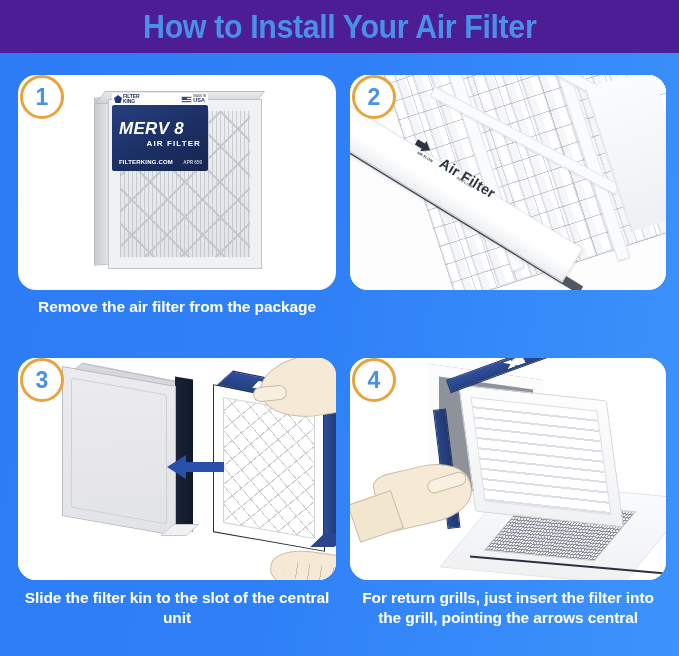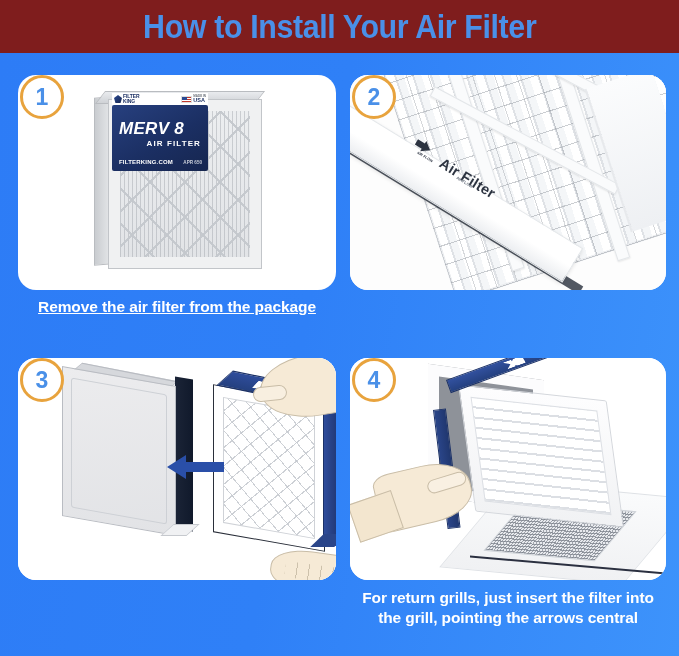--- a/index.html
+++ b/index.html
@@ -6,21 +6,21 @@
   body{
     width:679px;height:656px;overflow:hidden;
     font-family:"Liberation Sans", sans-serif;
     background:#ffffff;
   }
   #root{position:relative;width:679px;height:656px;}
 
   
   .header{
     position:absolute;left:0;top:0;width:679px;height:53px;
-    background:#7f1d1d;
+    background:#4c1d95;
     display:flex;align-items:center;justify-content:center;
   }
   .header-title{
     font-size:33px;font-weight:bold;color:#4a90e8;
     letter-spacing:-0.4px;
     transform:scaleX(0.92);
     font-family:"Liberation Sans", sans-serif;
     white-space:nowrap;
   }
 
@@ -60,21 +60,21 @@
     font-family:"Liberation Sans", sans-serif;line-height:1;
   }
 
   .caption{
     position:absolute;left:0;width:100%;
     text-align:center;color:#ffffff;
     font-size:15.5px;font-weight:bold;line-height:1.32;
     font-family:"Liberation Sans", sans-serif;
     letter-spacing:-0.1px;
   }
-  .p1 .caption,.p2 .caption{top:222px;text-decoration:underline;}
+  .p1 .caption,.p2 .caption{top:222px;}
   .p3 .caption,.p4 .caption{top:230px;}
 
   
   .prod{
     position:absolute;left:76px;top:14px;width:170px;height:183px;
   }
   .prod .side{
     position:absolute;left:0;top:8px;width:18px;height:168px;
     background:linear-gradient(90deg,#c9ccd0,#e6e8ea);
     border:1px solid #b9bcc0;box-sizing:border-box;
@@ -507,20 +507,21 @@
           <div class="f-rightblue"></div>
           <div class="f-botblue"></div>
           <div class="hand1"></div>
           <div class="thumb1"></div>
         </div>
 
       </div>
       <div class="badge">
         <span>3</span>
       </div>
+      <div class="caption">Slide the filter kin to the slot of the central unit</div>
     </div>
 
     <div class="panel p4">
       <div class="card">
 
         <div class="illus">
           <div class="g-wall"></div>
           <div class="g-ceiling"></div>
           <div class="g-vent"></div>
           <div class="g-line"></div>

